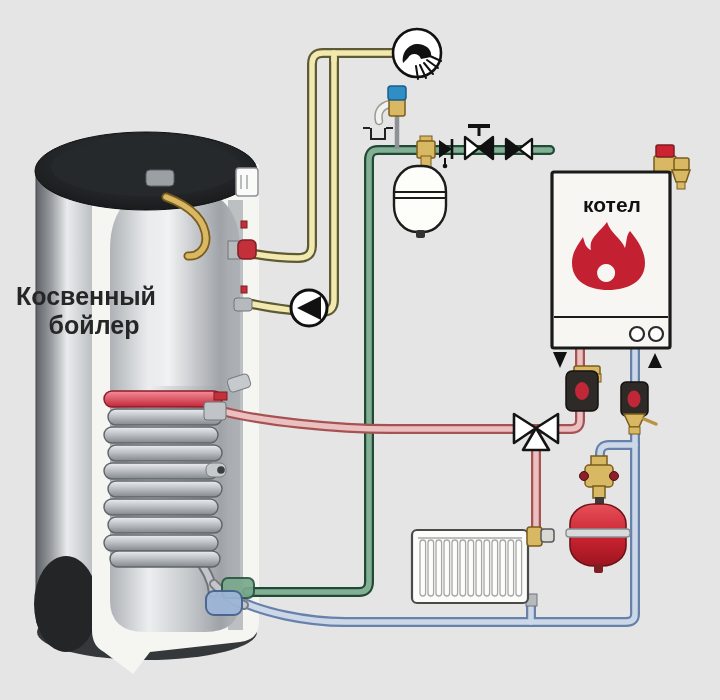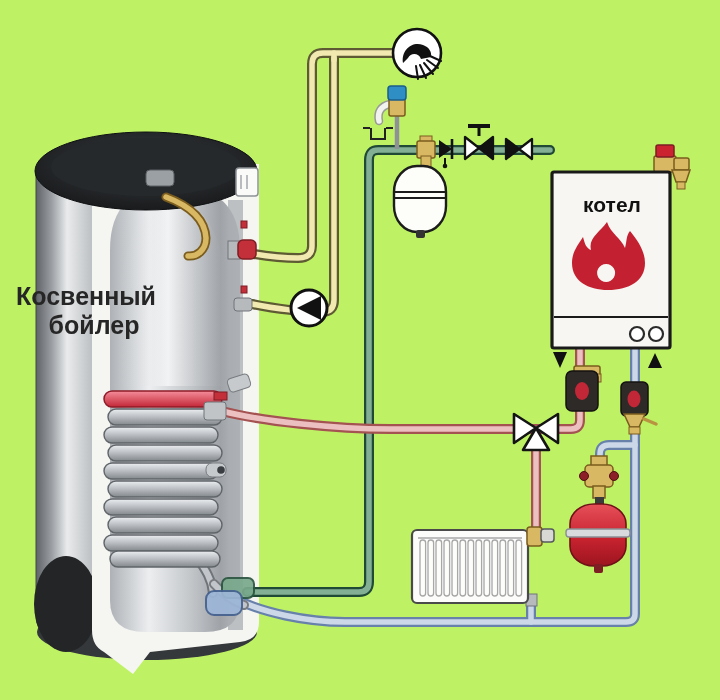--- a/index.html
+++ b/index.html
@@ -1,16 +1,16 @@
 <!DOCTYPE html>
 <html><head>
 <meta charset="utf-8">
 <style>
   html,body{margin:0;padding:0;background:#ffffff;}
-  #stage{position:relative;width:720px;height:700px;background:#bef264;overflow:hidden;
+  #stage{position:relative;width:720px;height:700px;background:#e5e5e5;overflow:hidden;
          font-family:"Liberation Sans",sans-serif;}
   svg{display:block}
   text{font-family:"Liberation Sans",sans-serif;font-weight:bold;fill:#262626;}
   .tank-label{font-size:25px;}
   .boiler-label{font-size:21px;fill:#111;}
 </style>
 </head>
 <body>
 
 <div id="stage">

